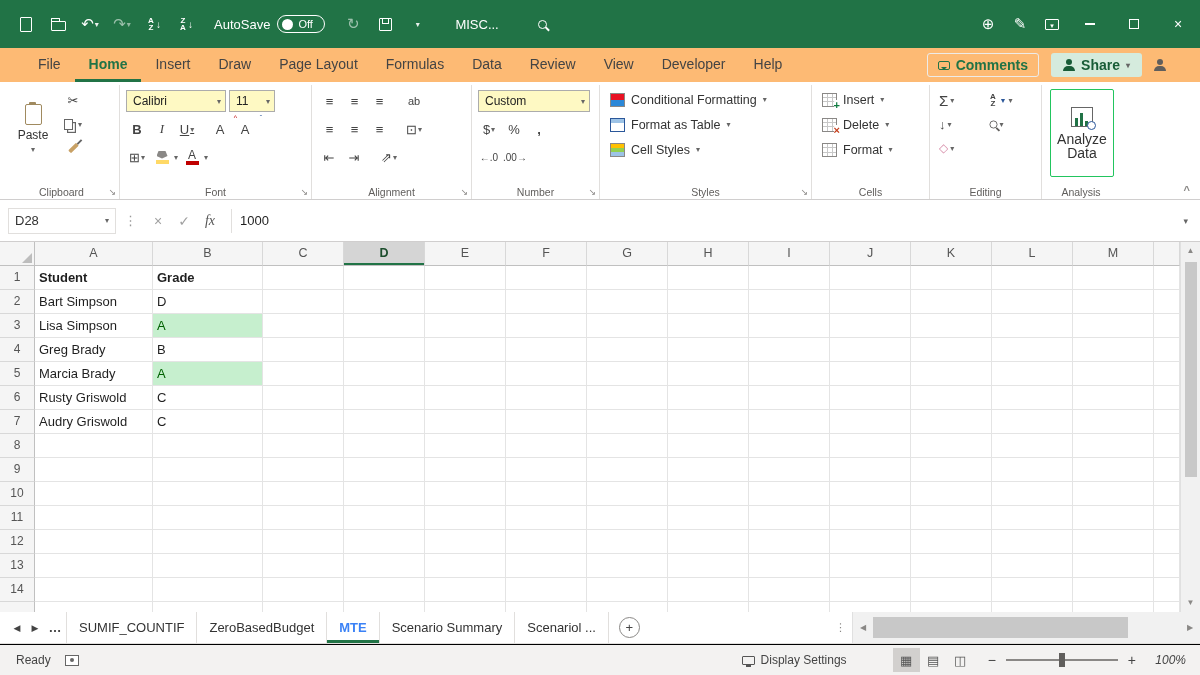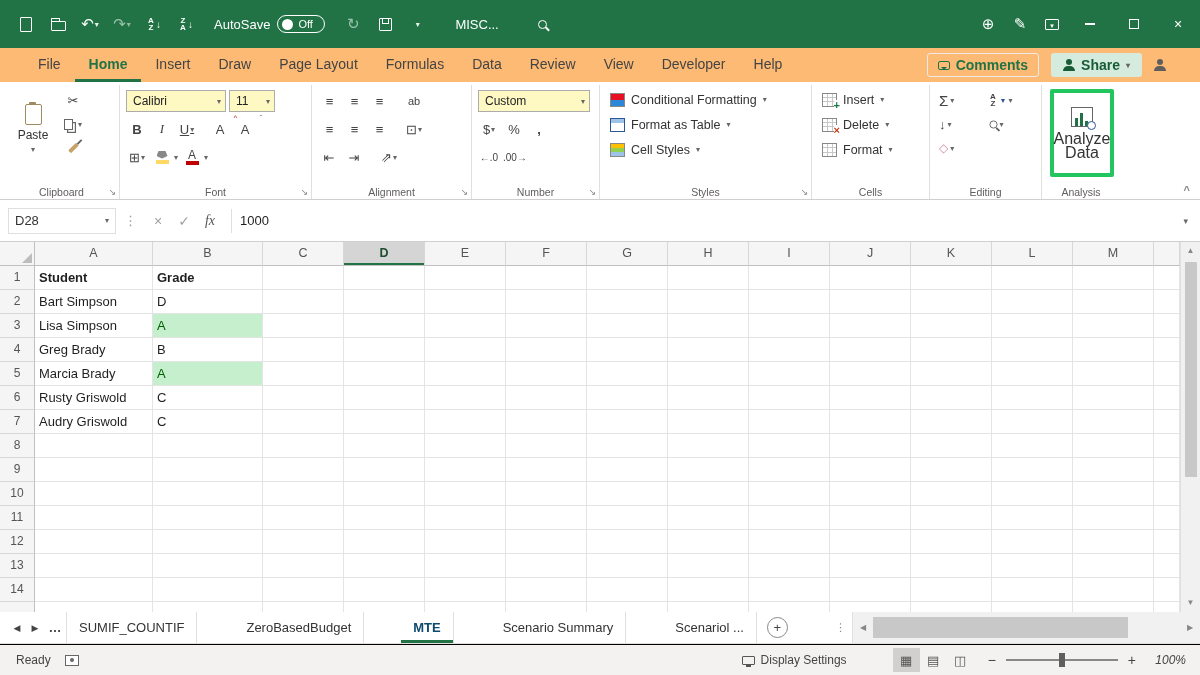--- a/index.html
+++ b/index.html
@@ -82,21 +82,21 @@
   .ic-styles { width:15px; height:14px; border:1px solid #8a8886; background:linear-gradient(180deg,#ffc000 0 33%,#92d050 33% 66%,#9dc3e6 66% 100%); flex:none; }
   .ovr { position:absolute; right:-4px; bottom:-4px; font-size:11px; font-weight:700; line-height:10px; background:#fff; border-radius:2px; }
   .ovr-green { color:#107c41; } .ovr-red { color:#c43e1c; }
   .stylebtn { display:flex; align-items:center; gap:6px; height:25px; font-size:12.5px; color:#333; padding:0 4px; }
   .ebtn { display:flex; align-items:center; gap:2px; height:22px; font-size:13px; color:#444; padding:0 3px; }
   .sigma { font-size:15px; color:#444; }
   .clearic { color:#d78da9; font-size:12px; }
   .azsmall { width:9px; font-size:8px; line-height:7px; word-break:break-all; font-weight:700; text-align:center; }
   .filter-small { font-size:7px; color:#2b579a; }
   .mag-gray { color:#605e5c; transform:scale(.9); }
-  .analyze { border:4px solid #22c55e; border-radius:2px; width:64px; height:88px; display:flex; flex-direction:column; align-items:center; justify-content:center; gap:5px; font-size:16px; color:#333; text-align:center; line-height:14px; margin:2px 2px 0 2px; }
+  .analyze { border:1px solid #22c55e; border-radius:2px; width:64px; height:88px; display:flex; flex-direction:column; align-items:center; justify-content:center; gap:5px; font-size:14px; color:#333; text-align:center; line-height:14px; margin:2px 2px 0 2px; }
   .ic-analyze { width:22px; height:20px; border:1px solid #666; position:relative; background:
       linear-gradient(0deg,#217346 0 0) 3px 100%/3px 8px no-repeat,
       linear-gradient(0deg,#217346 0 0) 8px 100%/3px 13px no-repeat,
       linear-gradient(0deg,#217346 0 0) 13px 100%/3px 5px no-repeat, #fff; }
   .ic-analyze::after { content:""; position:absolute; right:-4px; bottom:-4px; width:7px; height:7px; border:1.5px solid #2b579a; border-radius:50%; background:#fff; }
   .ribbon-collapse { position:absolute; right:10px; bottom:3px; font-size:11px; color:#8a8886; font-weight:700; }
   .alignic { font-size:13px; letter-spacing:-1px; }
 
   
   .formulabar { height:42px; background:#fff; border-bottom:1px solid #d0cece; display:flex; align-items:center; padding:7px 8px; }
@@ -125,23 +125,23 @@
   .partial { border-bottom:none; }
   .vscroll { position:absolute; right:0; top:0; bottom:0; width:20px; background:#f1f1f1; border-left:1px solid #e0e0e0; display:flex; flex-direction:column; align-items:center; }
   .vs-arrow { height:18px; line-height:18px; color:#8a8886; font-size:8px; }
   .vs-thumb { width:12px; height:215px; background:#c8c8c8; margin-top:2px; }
   .vs-fill { flex:1; }
 
   
   .sheetbar { height:32px; background:#fff; display:flex; align-items:stretch; border-bottom:1px solid #e1dfdd; padding-left:8px; }
   .snav { width:18px; display:flex; align-items:center; justify-content:center; color:#444; font-size:9px; }
   .soverflow { width:22px; display:flex; align-items:center; justify-content:center; color:#444; font-size:13px; font-weight:700; }
-  #sheettabs { display:flex; align-items:stretch; border-left:1px solid #e1dfdd;gap:37px; }
+  #sheettabs { display:flex; align-items:stretch; border-left:1px solid #e1dfdd; }
   .stab { display:flex; align-items:center; padding:0 12px; font-size:13px; color:#333; border-right:1px solid #e1dfdd; white-space:nowrap; }
-  .stab.active { color:#0c4a6e; font-weight:700; box-shadow:inset 0 -3px 0 #217346; background:#fff; }
+  .stab.active { color:#3b82f6; font-weight:700; box-shadow:inset 0 -3px 0 #217346; background:#fff; }
   .newsheet { width:21px; height:21px; border:1px solid #8a8886; border-radius:50%; color:#444; display:flex; align-items:center; justify-content:center; font-size:13px; align-self:center; margin-left:10px; }
   .splitter { display:flex; align-items:center; color:#8a8886; font-size:11px; padding:0 6px; margin-left:auto; }
   .hscroll { width:348px; background:#f1f1f1; border-left:1px solid #e0e0e0; display:flex; align-items:center; padding:0 2px; }
   .hs-arrow { width:16px; text-align:center; color:#8a8886; font-size:8px; }
   .hs-track { flex:1; height:100%; position:relative; }
   .hs-thumb { position:absolute; left:2px; top:5px; bottom:5px; width:82%; background:#c8c8c8; }
 
   
   .statusbar { height:31px; background:#f3f2f1; border-top:1px solid #000000; display:flex; align-items:center; font-size:12px; color:#444; padding:0 14px 0 16px; }
   .macro-ic { width:14px; height:11px; border:1px solid #666; margin-left:14px; position:relative; background:#fff; }

